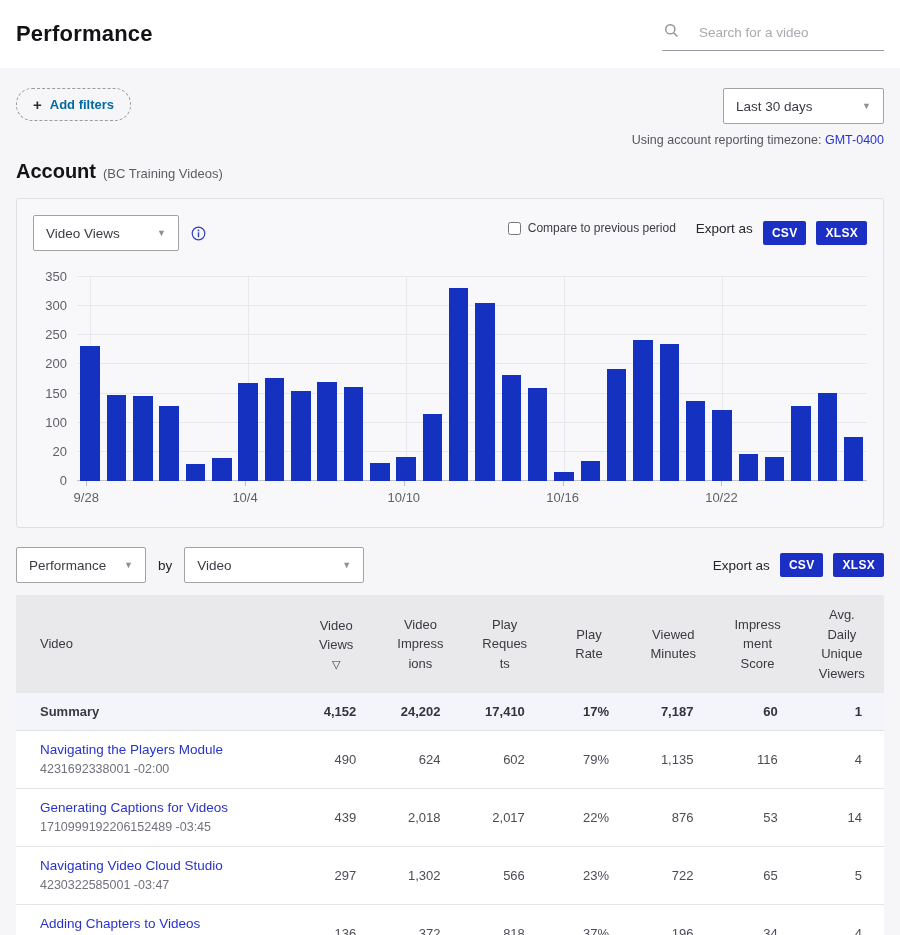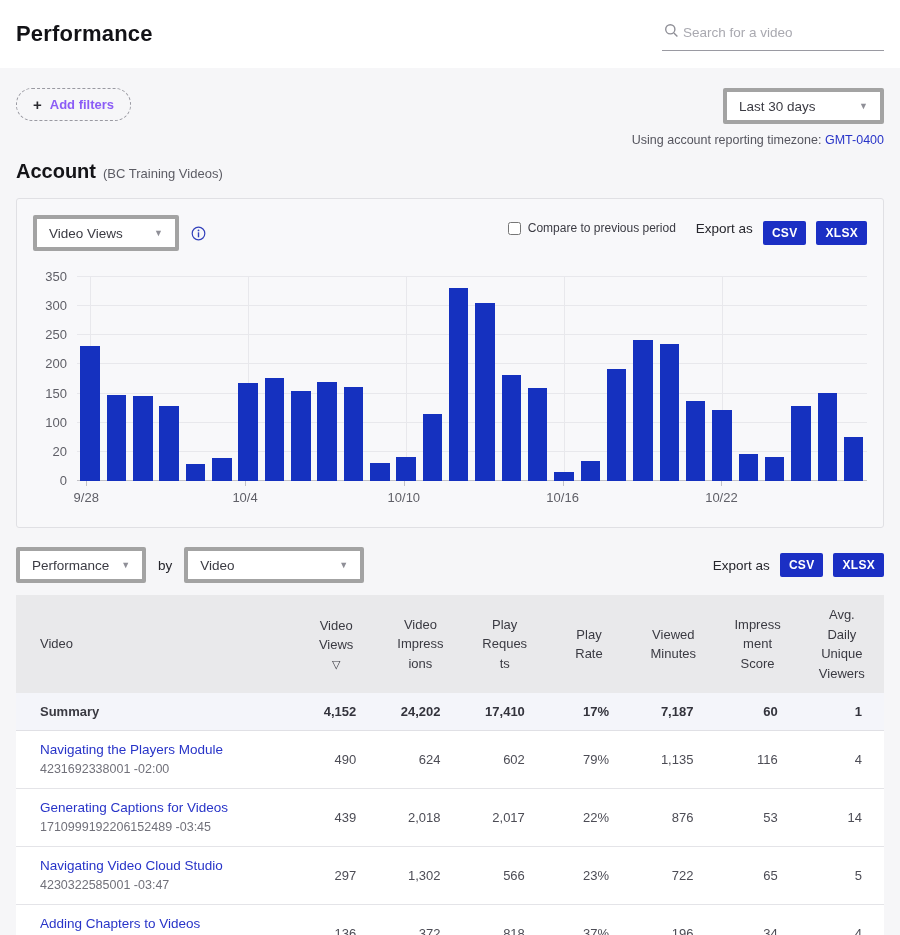--- a/index.html
+++ b/index.html
@@ -9,37 +9,37 @@
     background:#fff; color:#26262c;
     --accent:#1b2fc4; --bar:#1531bf; --link:#2834c8;
     --page-bg:#f6f6f8; --table-header-bg:#e9e9eb; --summary-bg:#f4f5fa;
   }
   .page { width:900px; height:935px; display:flex; flex-direction:column; }
 
   
   .topbar { background:#fff; height:68px; flex:0 0 68px; display:flex; align-items:center;
             justify-content:space-between; padding:0 16px 0 16px; }
   .app-title { font-size:22px; font-weight:bold; letter-spacing:.2px; color:#121216; }
-  .search { display:flex; align-items:center; gap:4px; width:222px;
+  .search { display:flex; align-items:center; gap:20px; width:222px;
             border-bottom:1px solid #9a9aa2; padding:6px 2px 8px 2px; margin-right:0; }
   .search svg { flex:0 0 auto; }
   .search input { border:none; outline:none; flex:1; font-size:13.5px; color:#44444c;
                   font-family:inherit; background:transparent; }
   .search input::placeholder { color:#a9a9b0; }
 
   
   .main { background:var(--page-bg); flex:1; padding:20px 16px 0 16px; overflow:hidden; }
 
   .filters-row { display:flex; justify-content:space-between; align-items:flex-start; }
   .add-filters { display:inline-flex; align-items:center; gap:8px; border:1px dashed #9a9aa2;
                  border-radius:16px; padding:8px 16px; cursor:pointer; background:transparent; }
   .add-filters .plus { font-size:15px; font-weight:bold; color:#2b2b31; line-height:1; }
-  .add-filters .lbl { font-size:13px; font-weight:bold; color:#8b5cf6; }
-
-  .select { background:#fff; border:4px solid #a3a3a3; border-radius:2px; height:36px;
+  .add-filters .lbl { font-size:13px; font-weight:bold; color:#0369a1; }
+
+  .select { background:#fff; border:1px solid #a3a3a3; border-radius:2px; height:36px;
             display:flex; align-items:center; justify-content:space-between;
             padding:0 12px; cursor:pointer; font-size:13.5px; color:#3b3b43; }
   .select .caret { font-size:9px; color:#8f8f97; margin-left:12px; }
   .date-select { width:161px; }
 
   .tz-line { text-align:right; font-size:12.5px; color:#55555e; margin-top:9px; }
   .tz-line a { color:var(--link); text-decoration:none; }
 
   .account-line { margin-top:13px; display:flex; align-items:baseline; gap:7px; }
   .account-line h2 { font-size:20px; font-weight:bold; color:#141418; }

